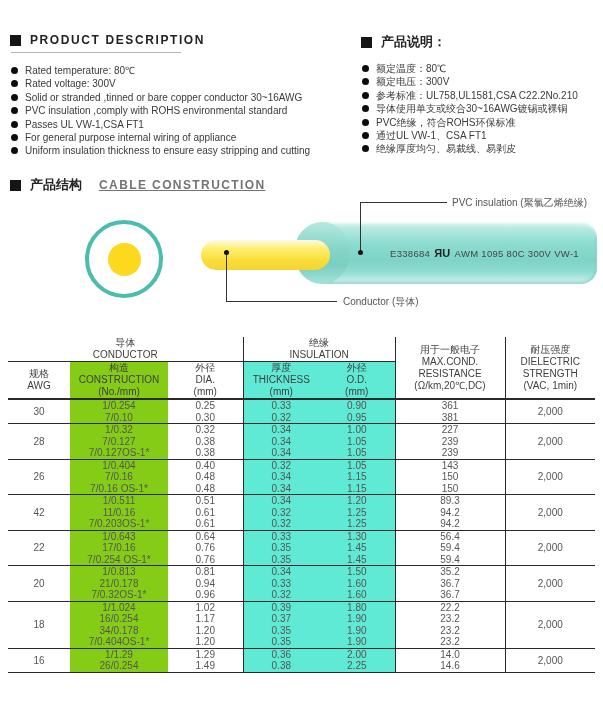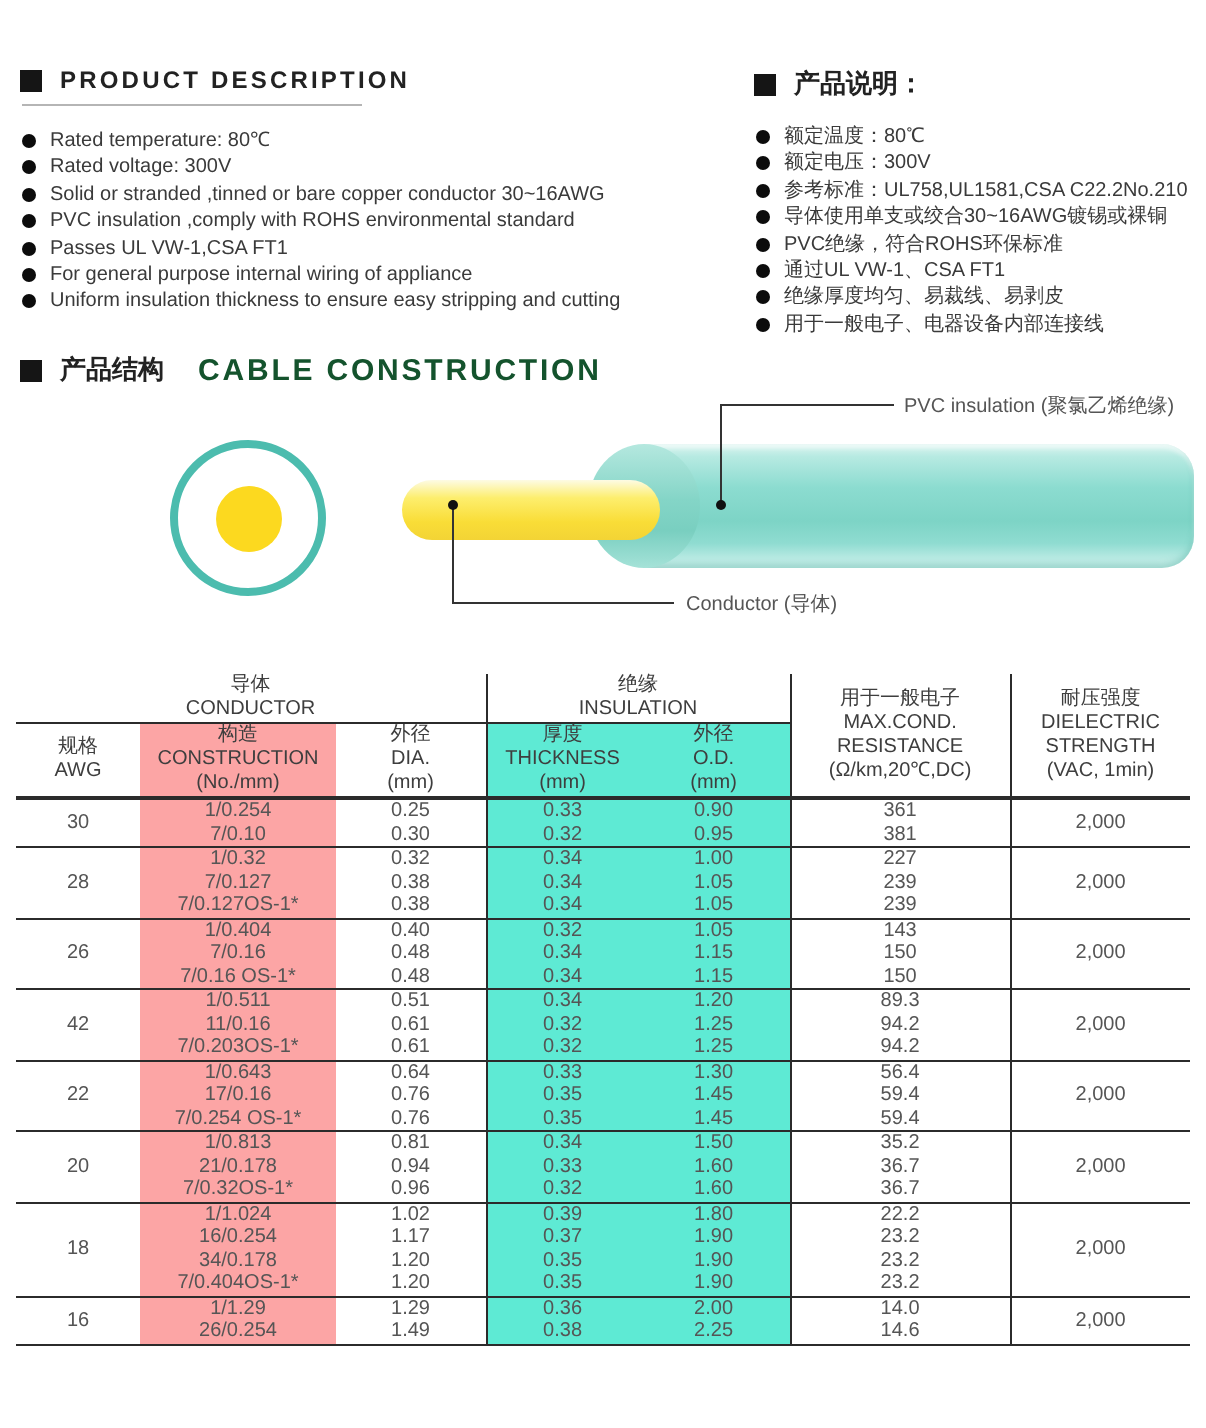--- a/index.html
+++ b/index.html
@@ -6,30 +6,30 @@
   .page{position:relative;width:603px;height:674px;background:#ffffff;overflow:hidden;
         font-family:"Liberation Sans",sans-serif;color:#333;}
 
   
   .sec-title{display:flex;align-items:center;gap:9px;}
   .sq{width:11px;height:11px;background:#151515;flex:0 0 auto;}
   .sec-title .t-en{font-size:12px;font-weight:bold;letter-spacing:1.6px;color:#222;}
   .sec-title .t-cn{font-size:13px;font-weight:bold;color:#222;}
   .title-rule{height:1px;background:#b5b5b5;width:170px;margin-top:5px;margin-left:1px;}
   .pd-left{position:absolute;left:10px;top:33px;width:364px;}
-  .pd-right{position:absolute;left:377px;top:33px;width:226px;}
+  .pd-right{position:absolute;left:361px;top:33px;width:226px;}
   .bullets{margin-top:11px;}
   .bullet-item{display:flex;align-items:flex-start;font-size:10px;color:#3a3a3a;
                line-height:13.4px;white-space:nowrap;}
   .dot{flex:0 0 auto;width:7px;height:7px;border-radius:50%;background:#0c0c0c;margin:3px 7px 0 1px;}
 
   
   .cons-title{position:absolute;left:10px;top:176px;}
   .cons-title .t-cn{margin-right:8px;}
-  .cons-title .t-en2{font-size:15px;font-weight:bold;letter-spacing:1.4px;color:#14532d;}
+  .cons-title .t-en2{font-size:12px;font-weight:bold;letter-spacing:1.4px;color:#737373;text-decoration:underline;}
 
   .xsec{position:absolute;left:85px;top:220px;width:78px;height:78px;box-sizing:border-box;
         border:4px solid #4cbcae;border-radius:50%;background:#fff;
         display:flex;align-items:center;justify-content:center;}
   .xsec-core{width:33px;height:33px;border-radius:50%;background:#fcd91f;}
 
   .cable-body{position:absolute;left:320px;top:222px;width:277px;height:62px;z-index:1;
         border-radius:4px 16px 16px 4px;
         background:linear-gradient(180deg,#ddf5f1 0%,#b7eae2 10%,#8cdcd0 35%,#7dd4c6 62%,#8fdcd1 80%,#c2ede7 95%,#cff1ec 100%);
         box-shadow:inset 0 -2px 3px rgba(60,160,145,.35), inset 0 2px 2px rgba(255,255,255,.6);}
@@ -48,21 +48,21 @@
   
   .spec-wrap{position:absolute;left:8px;top:337px;}
   table.spec{border-collapse:collapse;table-layout:fixed;width:587px;font-size:10px;color:#555;}
   table.spec th,table.spec td{text-align:center;font-weight:normal;padding:0;vertical-align:middle;}
   thead th{color:#3e3e3e;}
   thead th div{line-height:12px;}
   th.group-th{border-bottom:1.5px solid #2b2b2b;padding:2px 0;}
   th.sub-th{padding:3px 0;border-bottom:2px solid #2b2b2b;}
   th.tall-th{border-bottom:2px solid #2b2b2b;}
   .bl{border-left:1px solid #2b2b2b;}
-  .bg-y{background:#fca5a5;}
+  .bg-y{background:#84cc16;}
   .bg-b{background:#5eead4;}
   tbody td{border-bottom:1.6px solid #2b2b2b;padding:1.5px 0;}
   tbody td div{line-height:11.5px;}
 </style>
 </head>
 <body>
 
 <div class="page">
 
   <div class="pd-left">
@@ -130,41 +130,40 @@
           <span>PVC绝缘，符合ROHS环保标准</span>
         </div>
         <div class="bullet-item">
           <span class="dot"></span>
           <span>通过UL VW-1、CSA FT1</span>
         </div>
         <div class="bullet-item">
           <span class="dot"></span>
           <span>绝缘厚度均匀、易裁线、易剥皮</span>
         </div>
-        <div class="bullet-item">
-          <span class="dot"></span>
-          <span>用于一般电子、电器设备内部连接线</span>
-        </div>
       </div>
   </div>
 
   <div class="sec-title cons-title">
     <span class="sq"></span>
     <span class="t-cn">产品结构</span>
     <span class="t-en2">CABLE CONSTRUCTION</span>
   </div>
 
   <div class="xsec">
     <div class="xsec-core"></div>
   </div>
 
   <div class="cable-body"></div>
   <div class="cable-cap"></div>
   <div class="rod"></div>
 
+  <div class="cable-print">
+    <span>E338684</span><span class="ul-mark">ЯU</span><span>AWM 1095 80C 300V VW-1</span>
+  </div>
 
   <div class="lead-dot" style="left:358px;top:250px;"></div>
   <div class="lead" style="left:360px;top:202px;width:1px;height:51px;"></div>
   <div class="lead" style="left:360px;top:202px;width:87px;height:1px;"></div>
   <div class="diag-label" style="left:452px;top:196px;">PVC insulation (聚氯乙烯绝缘)</div>
 
   <div class="lead-dot" style="left:224px;top:250px;"></div>
   <div class="lead" style="left:226px;top:253px;width:1px;height:48px;"></div>
   <div class="lead" style="left:226px;top:301px;width:111px;height:1px;"></div>
   <div class="diag-label" style="left:343px;top:295px;">Conductor (导体)</div>

